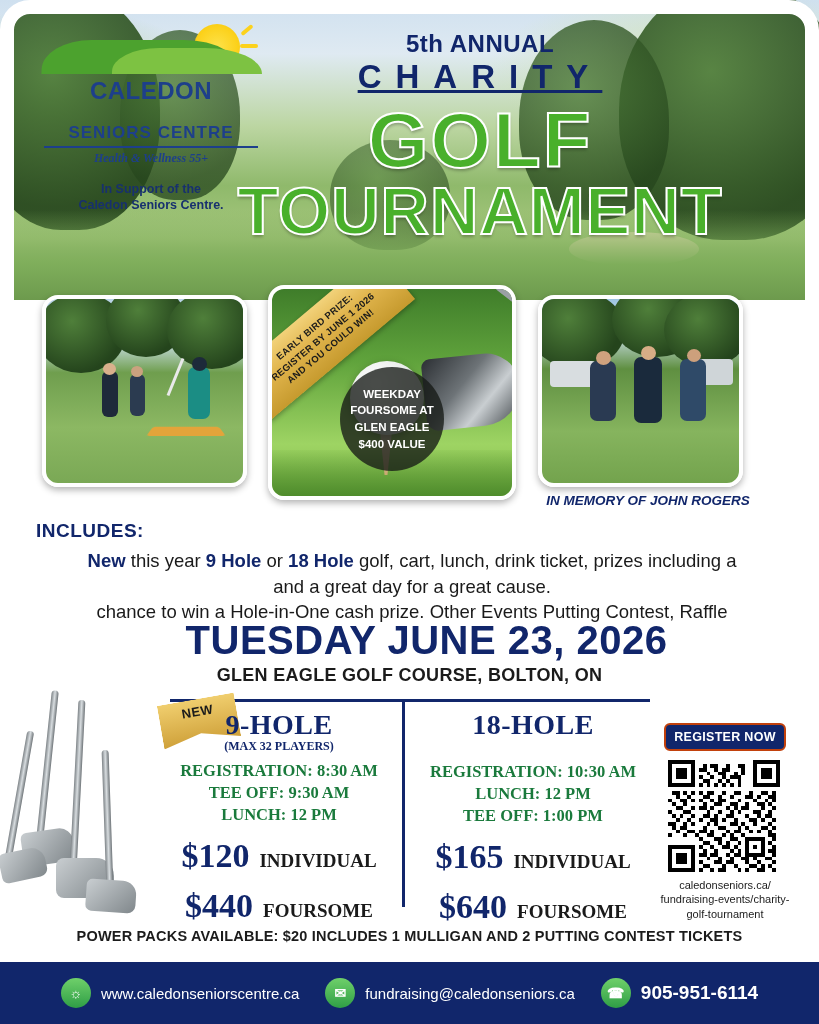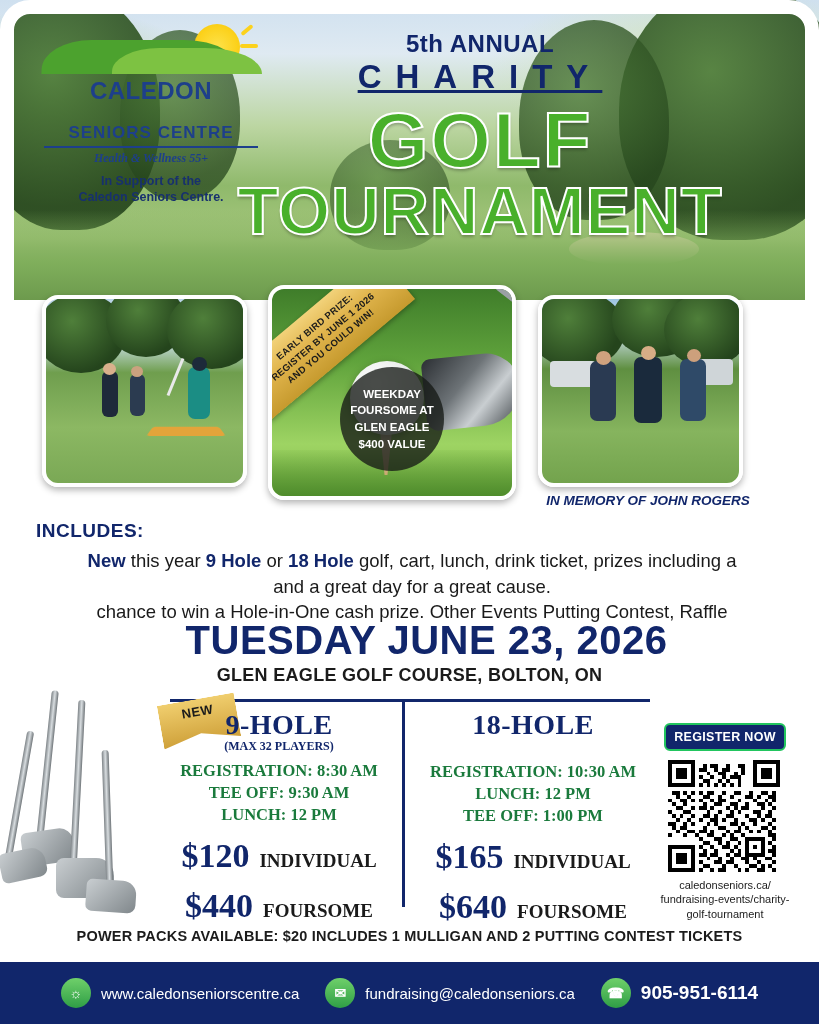--- a/index.html
+++ b/index.html
@@ -66,21 +66,21 @@
   }
   .hill2 {
     position:absolute; left: 76px; bottom: 4px; width: 150px; height: 26px;
     background: #7dc242;
     border-radius: 100px 120px 0 0 / 50px 55px 0 0;
   }
   .logo-title { font-weight: bold; font-size: 24px; letter-spacing: .5px; color:#1d3f8b; line-height:1.05; }
   .logo-sub { font-weight: bold; font-size: 17px; letter-spacing: 1px; color:#1d3f8b;margin-top:20px; }
   .logo-script { font-size: 12px; color:#1d3f8b; font-style: italic; font-family:"Liberation Serif", serif; font-weight:bold;}
   .logo-rule { height:2px; background:#1d3f8b; margin: 3px 8px; }
-  .logo-support { margin-top: 8px; font-size: 12.5px; font-weight: bold; color:#17306e; line-height:1.25;}
+  .logo-support { margin-top: 16px; font-size: 12.5px; font-weight: bold; color:#17306e; line-height:1.25;}
 
   
   .headline { position:absolute; left: 170px; top: 30px; width: 620px; text-align:center; }
   .hl-5th { font-size: 24px; font-weight: bold; color:#11266b; letter-spacing:.5px;}
   .hl-charity { font-size: 33px; font-weight: bold; color:#11266b; letter-spacing: 14px;  text-decoration: underline;}
   .hl-golf, .hl-tourn {
     font-weight: bold; color:#49b02b; line-height: .98;
     -webkit-text-stroke: 2px #ffffff;
     text-shadow: 0 3px 3px rgba(0,0,0,.25);
   }
@@ -190,21 +190,21 @@
   .col-title { font-size: 28px; font-weight:bold; color:#11266b; letter-spacing: .5px;}
   .col-sub { font-size: 12px; font-weight:bold; color:#11266b; margin-top:-2px;}
   .col-times { margin-top: 6px; font-size: 16.5px; font-weight:bold; color:#1a7a3c; line-height:1.32;}
   .priceline { display:flex; align-items:baseline; justify-content:center; gap: 10px; margin-top: 12px;}
   .price { font-size: 34px; font-weight:bold; color:#11266b;}
   .plabel { font-size: 19px; font-weight:bold; color:#1a1a1a;}
 
   
   .regbtn {
     position:absolute; left: 664px; top: 723px; width: 122px; height: 28px;
-    background:#11266b; border: 2px solid #22c55e; border-radius: 6px;
+    background:#11266b; border: 2px solid #c2410c; border-radius: 6px;
     display:flex; align-items:center; justify-content:center;
     color:#ffffff; font-size: 12.5px; font-weight:bold; letter-spacing:.3px;
   }
   .qr { position:absolute; left: 668px; top: 760px; width: 112px; height: 112px; background:#ffffff; }
   .qr svg { display:block; }
   .qrlink { position:absolute; left: 650px; top: 878px; width: 150px; text-align:center;
     font-size: 11px; color:#1b1b1b; line-height:1.3;}
 
   
   .clubs { position:absolute; left: 0px; top: 690px; width: 160px; height: 260px; }

